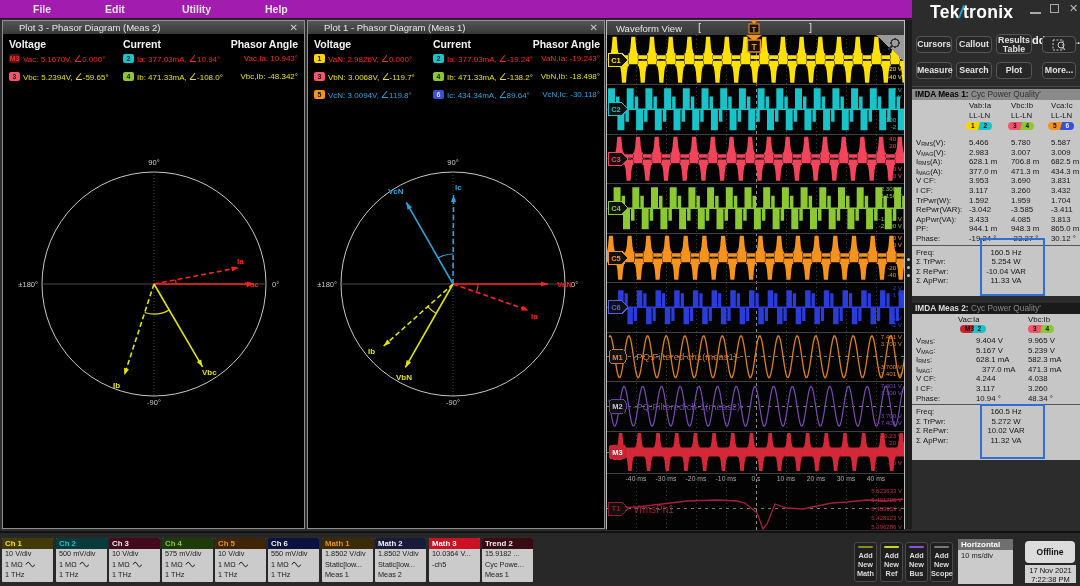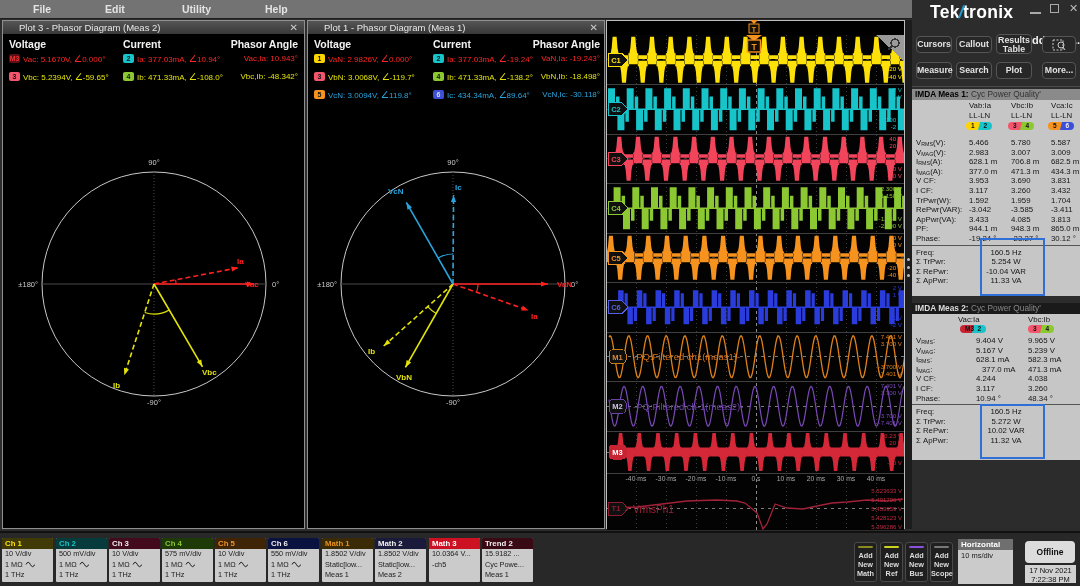--- a/index.html
+++ b/index.html
@@ -17,21 +17,21 @@
 .trow{position:absolute;left:0;right:0;font-size:7.8px;line-height:9px;white-space:nowrap}
 sub{font-size:5.3px;line-height:0;vertical-align:-1px}
 .tc1{position:absolute;left:4px}.tc2{position:absolute;left:57px}.tc3{position:absolute;left:99px}.tc4{position:absolute;left:139px}
 .pill{position:absolute;width:26px;height:8px;border-radius:4px;font-size:6.5px;font-weight:bold;line-height:8px;color:#111}
 .bb{position:absolute;width:51px;top:0;height:44px;background:#cbcbcb;border-radius:1px;overflow:hidden}
 .bbh{height:11px;font-size:7.8px;font-weight:bold;line-height:11px;padding-left:3px}
 .bbl{font-size:7.3px;line-height:10.5px;padding-left:3px;color:#1c1c1c;white-space:nowrap}
 .addbtn{position:absolute;width:23px;height:40px;background:#1f1f1f;border:1px solid #4a4a4a;border-radius:3px;color:#dcdcdc;font-size:7.3px;font-weight:bold;text-align:center;line-height:9px;padding-top:8px}
 .addbtn i{position:absolute;left:3px;right:3px;top:3px;height:2px;border-radius:1px}
 </style></head><body>
-<div class="abs" style="left:0;top:0;width:1080px;height:19px;background:#737373;border-bottom:1px solid #1e1e1e">
+<div class="abs" style="left:0;top:0;width:1080px;height:19px;background:#a21caf;border-bottom:1px solid #1e1e1e">
     <span class="abs" style="left:33px;top:3px;font-size:10.5px;font-weight:bold;color:#e4e4e4">File</span>
     <span class="abs" style="left:105px;top:3px;font-size:10.5px;font-weight:bold;color:#e4e4e4">Edit</span>
     <span class="abs" style="left:182px;top:3px;font-size:10.5px;font-weight:bold;color:#e4e4e4">Utility</span>
     <span class="abs" style="left:265px;top:3px;font-size:10.5px;font-weight:bold;color:#e4e4e4">Help</span>
   </div>
 <div class="panel" style="left:2px;top:20px;width:303px;height:509px">
     <div class="ptitle">Plot 3 - Phasor Diagram (Meas 2)<span class="pclose">✕</span></div>
     <div class="abs hdr" style="left:6px;top:17px">Voltage</div>
     <div class="abs hdr" style="left:120px;top:17px">Current</div>
     <div class="abs hdr" style="right:6px;top:17px">Phasor Angle</div>
@@ -104,20 +104,25 @@
       <text x="80" y="87" fill="#2aa4dd" font-size="8" font-weight="bold" text-anchor="start">VcN</text>
       <line x1="145" y1="177" x2="145.6" y2="88" stroke="#2aa4dd" stroke-width="1.6" stroke-dasharray="5 3"></line>
       <polygon points="145.6,88 142.9,95 148.1,95" fill="#2aa4dd"></polygon>
       <text x="147" y="83" fill="#2aa4dd" font-size="8" font-weight="bold" text-anchor="start">Ic</text>
       <path d="M168.6 185.2A25 25 0 0 0 170 177" fill="none" stroke="#ff2020" stroke-width="1.2"></path>
       <path d="M119.7 199.7A34 34 0 0 0 128.2 206.5" fill="none" stroke="#e3e309" stroke-width="1.2"></path>
       <path d="M145.2 147A30 30 0 0 0 130.1 151" fill="none" stroke="#2aa4dd" stroke-width="1.2"></path>
     </svg>
   </div>
 <div class="panel" style="left:606px;top:20px;width:299px;height:509px;border-color:#bdbdbd">
+    <div class="abs" style="left:0;top:0;width:100%;height:14px;background:linear-gradient(#4a4a4a,#383838)">
+      <span class="abs" style="left:9px;top:2px;font-size:9.5px;color:#e8e8e8">Waveform View</span>
+      <span class="abs" style="left:91px;top:0;font-size:11px;color:#dcdcdc">[</span>
+      <span class="abs" style="left:202px;top:0;font-size:11px;color:#dcdcdc">]</span>
+    </div>
     <svg width="297" height="495" style="position:absolute;left:0;top:14px" shape-rendering="crispEdges">
       <rect x="0" y="0" width="297" height="495" fill="#030303"></rect>
       <line x1="29" y1="0" x2="29" y2="495" stroke="#3c3c3c" stroke-dasharray="1 3" stroke-width="1"></line>
       <line x1="59" y1="0" x2="59" y2="495" stroke="#3c3c3c" stroke-dasharray="1 3" stroke-width="1"></line>
       <line x1="89" y1="0" x2="89" y2="495" stroke="#3c3c3c" stroke-dasharray="1 3" stroke-width="1"></line>
       <line x1="119" y1="0" x2="119" y2="495" stroke="#3c3c3c" stroke-dasharray="1 3" stroke-width="1"></line>
       <line x1="149" y1="0" x2="149" y2="495" stroke="#8a8a8a" stroke-dasharray="3 3" stroke-width="1"></line>
       <line x1="179" y1="0" x2="179" y2="495" stroke="#3c3c3c" stroke-dasharray="1 3" stroke-width="1"></line>
       <line x1="209" y1="0" x2="209" y2="495" stroke="#3c3c3c" stroke-dasharray="1 3" stroke-width="1"></line>
       <line x1="239" y1="0" x2="239" y2="495" stroke="#3c3c3c" stroke-dasharray="1 3" stroke-width="1"></line>

